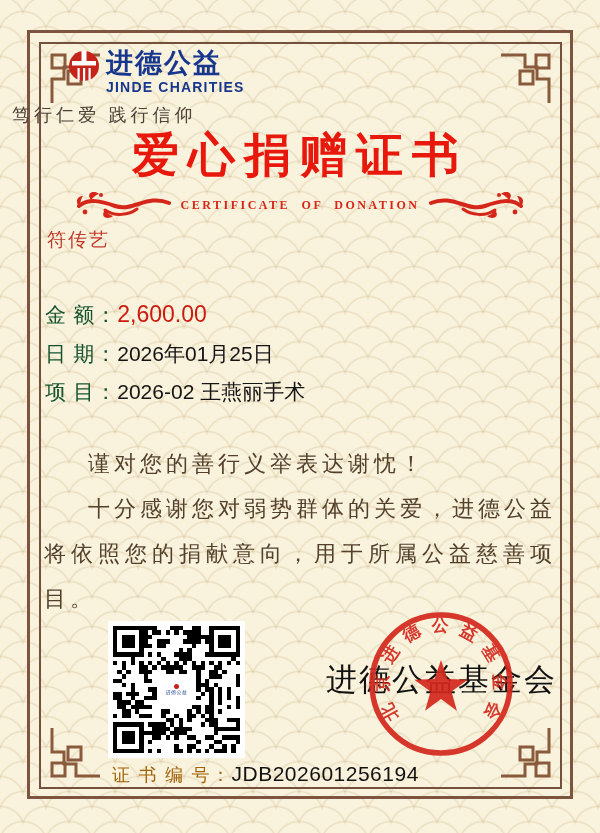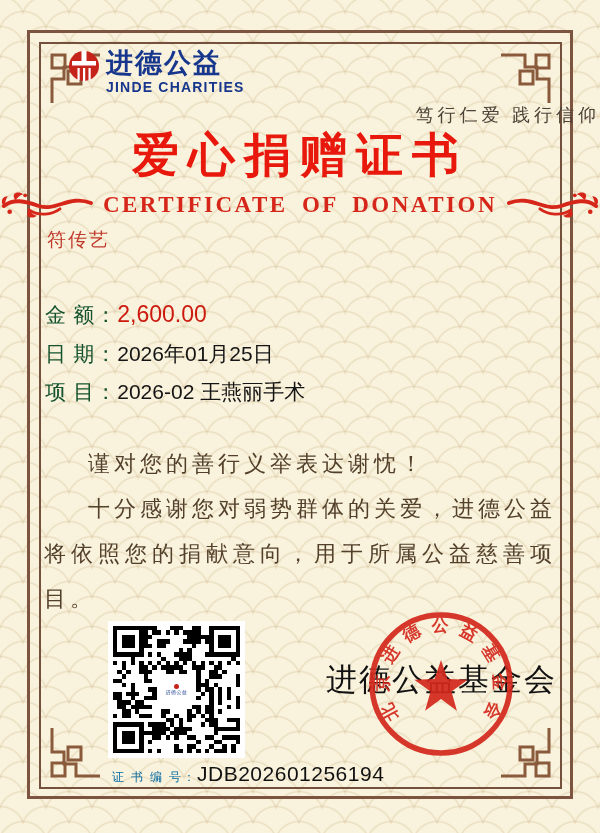--- a/index.html
+++ b/index.html
@@ -29,30 +29,30 @@
 
   
   .brand { position:absolute; left:68px; top:48px; display:flex; align-items:flex-start; }
   .brand-icon { width:32px; height:32px; margin-right:6px; margin-top:2px; }
   .brand-cn { font-family:"Liberation Serif","DejaVu Serif",serif; font-weight:bold;
     font-size:27px; color:#17368d; letter-spacing:2px; line-height:30px; }
   .brand-en { font-size:14px; font-weight:bold; color:#17368d; letter-spacing:1.2px;
     margin-top:1px; text-align:center; }
 
   
-  .tagline { position:absolute; left:12px; right:0; top:103px; text-align:right;
+  .tagline { position:absolute; left:12px; right:0; top:103px; text-align:left;
     font-family:"Liberation Serif","DejaVu Serif",serif; font-size:18px;
     color:#4c4237; letter-spacing:4px; }
   .title { position:absolute; left:0; right:0; top:124px; text-align:center;
     font-family:"Liberation Serif","DejaVu Serif",serif; font-weight:bold;
     font-size:47px; color:#e8180c; letter-spacing:9px; }
   .subtitle-row { position:absolute; left:0; right:0; top:190px; display:flex;
     align-items:center; justify-content:center; gap:10px; }
   .subtitle { font-family:"Liberation Serif","DejaVu Serif",serif; font-weight:bold;
-    font-size:23px; color:#d6261a; letter-spacing:2.5px; word-spacing:6px; white-space:nowrap; }
+    font-size:12px; color:#d6261a; letter-spacing:2.5px; word-spacing:6px; white-space:nowrap; }
   .flourish { width:96px; height:30px; }
   .flourish.right { transform:scaleX(-1); }
 
   
   .donor-name { position:absolute; left:47px; top:227px; font-size:19px;
     color:#c0392b; letter-spacing:2px; font-weight:500; }
   .field-row { position:absolute; left:45px; white-space:nowrap; }
   .row-amount { top:301px; }
   .row-date { top:340px; }
   .row-project { top:378px; }
@@ -79,22 +79,22 @@
   .qr-logo .txt { font-size:5px; color:#17368d; line-height:5px; letter-spacing:.5px; }
 
   
   .signature { position:absolute; left:326px; top:659px; font-size:31px; color:#111;
     letter-spacing:2px; z-index:1; }
   .seal { position:absolute; left:366px; top:609px; width:150px; height:150px; z-index:2;
     opacity:.92; }
 
   
   .cert-no { position:absolute; left:112px; top:762px; white-space:nowrap; z-index:3; }
-  .cert-no .label { font-family:"Liberation Serif","DejaVu Serif",serif; font-size:12px;
-    color:#0369a1; letter-spacing:2px; }
+  .cert-no .label { font-family:"Liberation Serif","DejaVu Serif",serif; font-size:18px;
+    color:#a16207; letter-spacing:2px; }
   .cert-no .value { font-size:21px; color:#111; letter-spacing:.5px; }
 </style>
 </head>
 <body>
 
 <div class="cert">
 
   <div class="outer-border"></div>
   <div class="inner-border"></div>
 

